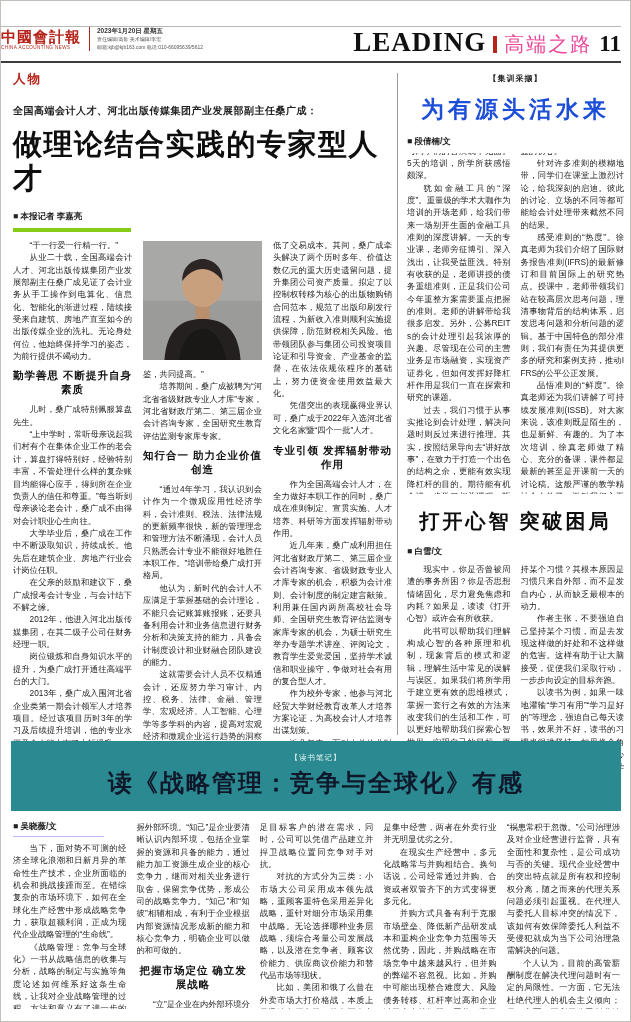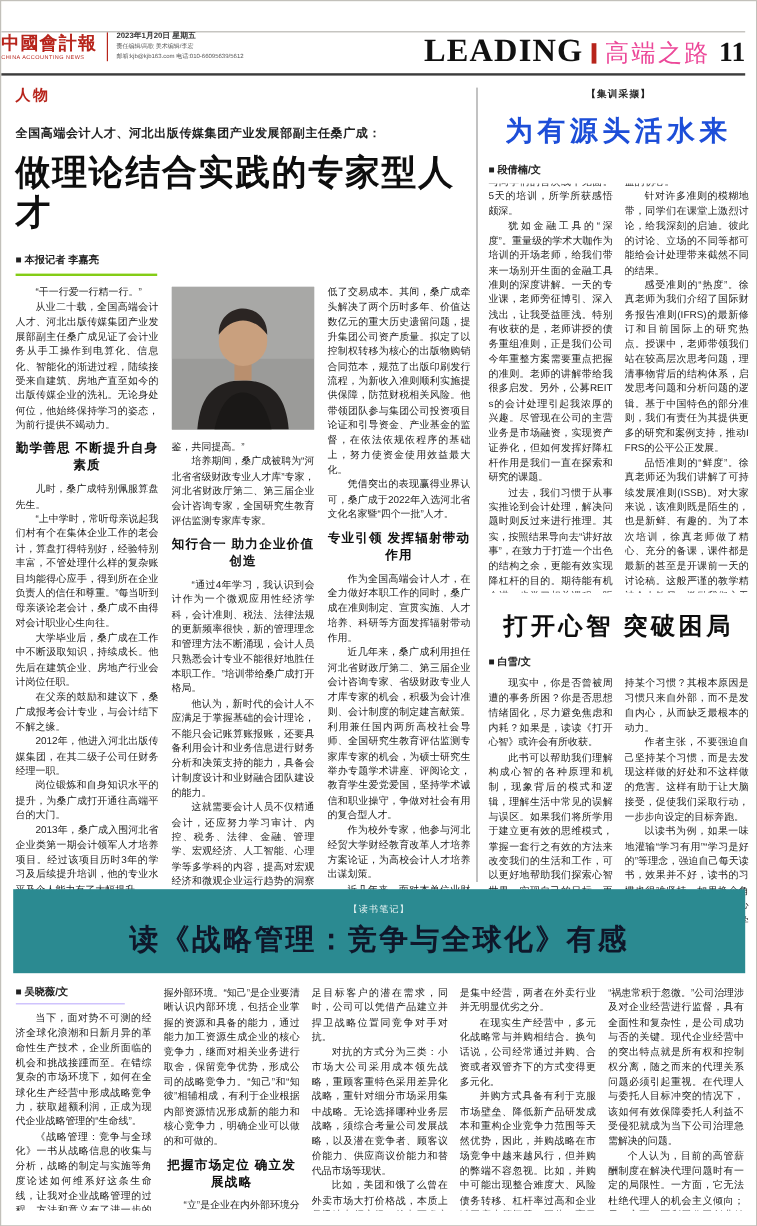--- a/index.html
+++ b/index.html
@@ -22,21 +22,21 @@
            font-size:27px;color:#111;letter-spacing:1px;}
   .lead-bar{width:4px;height:17px;background:#b7241b;align-self:center;margin-top:4px;}
   .sec-cn{font-size:20px;color:#ec4899;letter-spacing:2px;}
   .pageno{font-family:"Liberation Serif","DejaVu Serif",serif;font-size:23px;font-weight:bold;color:#111;}
   
   .feature{position:absolute;top:70px;left:12px;width:379px;height:666px;}
   .tag-people{font-size:12.5px;font-weight:bold;color:#b7241b;letter-spacing:2px;}
   .kicker{font-size:10px;font-weight:600;color:#222;margin-top:16px;letter-spacing:.5px;}
   .headline{font-size:29px;font-weight:bold;color:#0e0e0e;letter-spacing:1.5px;margin-top:9px;line-height:34px;}
   .byline{font-size:8.5px;font-weight:bold;color:#222;margin-top:16px;padding-bottom:5px;
-          border-bottom:2px solid #84cc16;width:118px;}
+          border-bottom:4px solid #84cc16;width:118px;}
   .fcols{display:flex;gap:11px;margin-top:7px;height:552px;overflow:hidden;}
   .fcol{flex:1;overflow:hidden;}
   .photo{width:100%;height:119px;margin:2px 0 8px 0;background:#8f8f8f;}
   .photo svg{display:block;width:100%;height:100%;}
   
   .bt p{margin:0;font-size:8.3px;line-height:12.35px;text-align:justify;text-indent:2em;
         color:#1d1d1d;word-break:break-all;}
   .bt p.cont{text-indent:0;}
   .bt h3{margin:7px 0 6px 0;font-size:10.5px;font-weight:bold;color:#111;text-align:center;letter-spacing:1px;}
   

